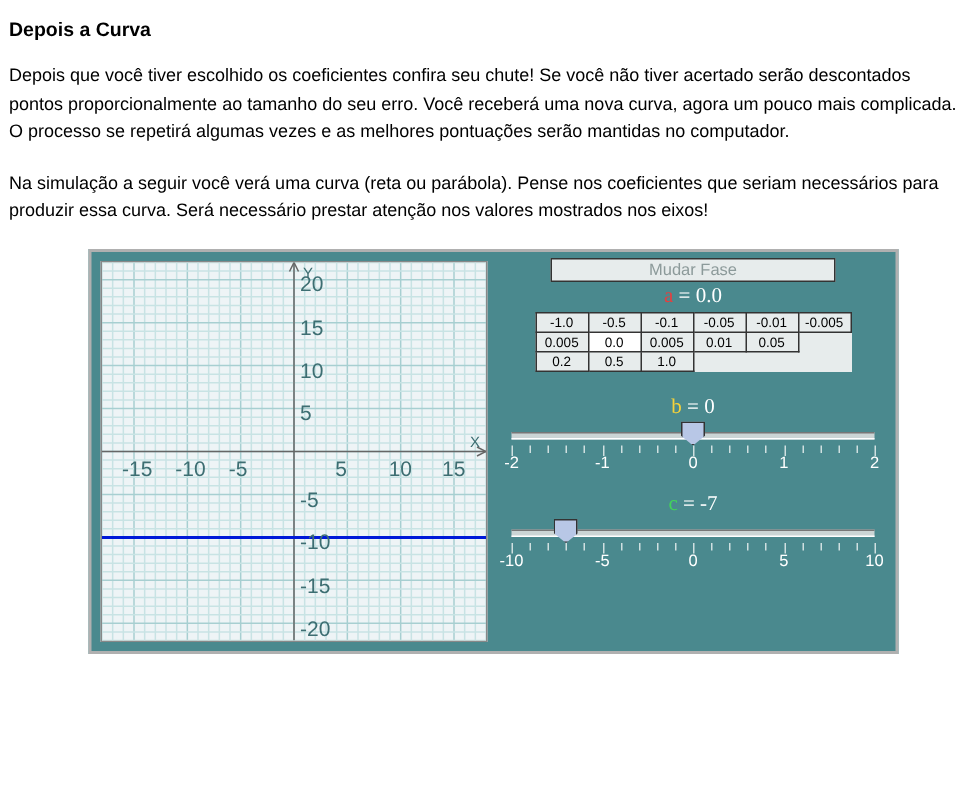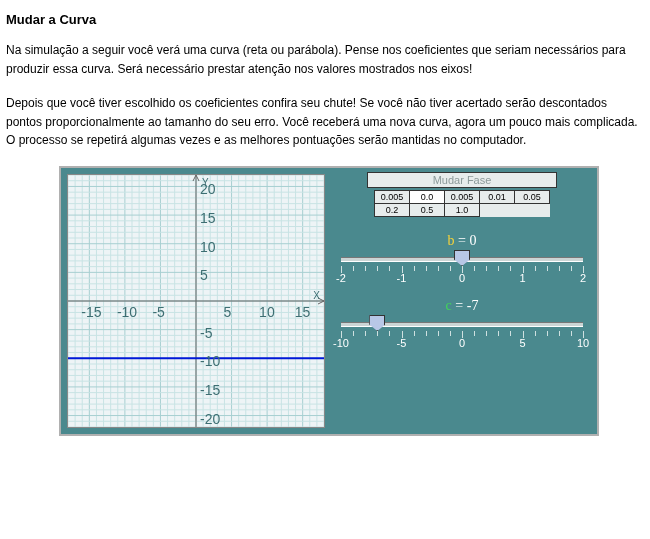--- a/index.html
+++ b/index.html
@@ -154,23 +154,23 @@
   }
   .slider-labels span {
     position: absolute;
     transform: translateX(-50%);
   }
 </style>
 </head>
 <body>
 
 <div class="page">
-  <h2>Mudar a Curva</h2>
+  <h2>Depois a Curva</h2>
+  <p>Depois que você tiver escolhido os coeficientes confira seu chute! Se você não tiver acertado serão descontados pontos proporcionalmente ao tamanho do seu erro. Você receberá uma nova curva, agora um pouco mais complicada. O processo se repetirá algumas vezes e as melhores pontuações serão mantidas no computador.</p>
   <p>Na simulação a seguir você verá uma curva (reta ou parábola). Pense nos coeficientes que seriam necessários para produzir essa curva. Será necessário prestar atenção nos valores mostrados nos eixos!</p>
-  <p>Depois que você tiver escolhido os coeficientes confira seu chute! Se você não tiver acertado serão descontados pontos proporcionalmente ao tamanho do seu erro. Você receberá uma nova curva, agora um pouco mais complicada. O processo se repetirá algumas vezes e as melhores pontuações serão mantidas no computador.</p>
 
   <div class="sim-wrap">
   <div class="sim">
 
     <div class="chart-pane">
       <div class="chart">
         <svg id="chart-svg" width="256" height="252" style="position:absolute;left:0;top:0">
               <g class="grid">
                 <line x1="0" y1="0" x2="0" y2="252" class="minor"></line>
                 <line x1="7.111111111111111" y1="0" x2="7.111111111111111" y2="252" class="minor"></line>
@@ -283,22 +283,33 @@
               <span class="tick-label" style="left: 132px; top: 35.0909px;">15</span>
               <span class="tick-label" style="left: 132px; top: 6.45455px;">20</span>
             </div>
       </div>
     </div>
 
     <div class="controls">
       <div class="btn dim">Mudar Fase</div>
 
 
+      <div class="coef-head a">
+        <span>a</span><span> = </span><span>0.0</span>
+      </div>
       <table class="a-grid">
         <tbody>
+              <tr id="a-row1">
+                <td>-1.0</td>
+                <td>-0.5</td>
+                <td>-0.1</td>
+                <td>-0.05</td>
+                <td>-0.01</td>
+                <td>-0.005</td>
+              </tr>
         <tr id="a-row2">
                 <td>0.005</td>
                 <td class="sel">0.0</td>
                 <td>0.005</td>
                 <td>0.01</td>
                 <td>0.05</td>
               </tr>
         <tr id="a-row3">
                 <td>0.2</td>
                 <td>0.5</td>

